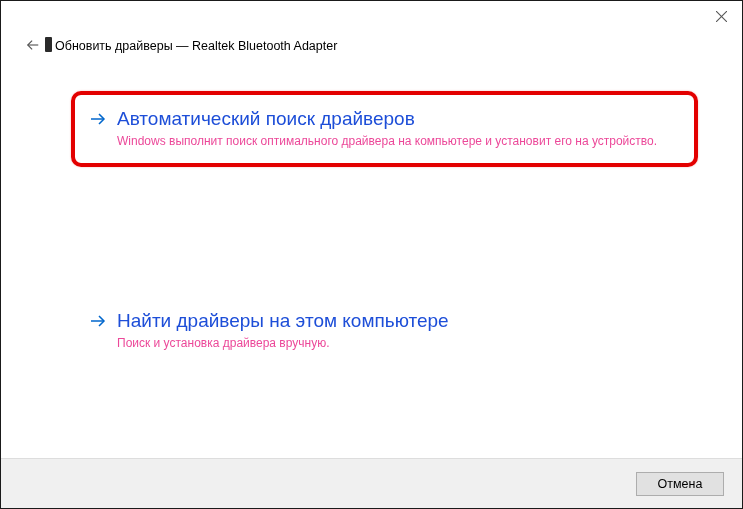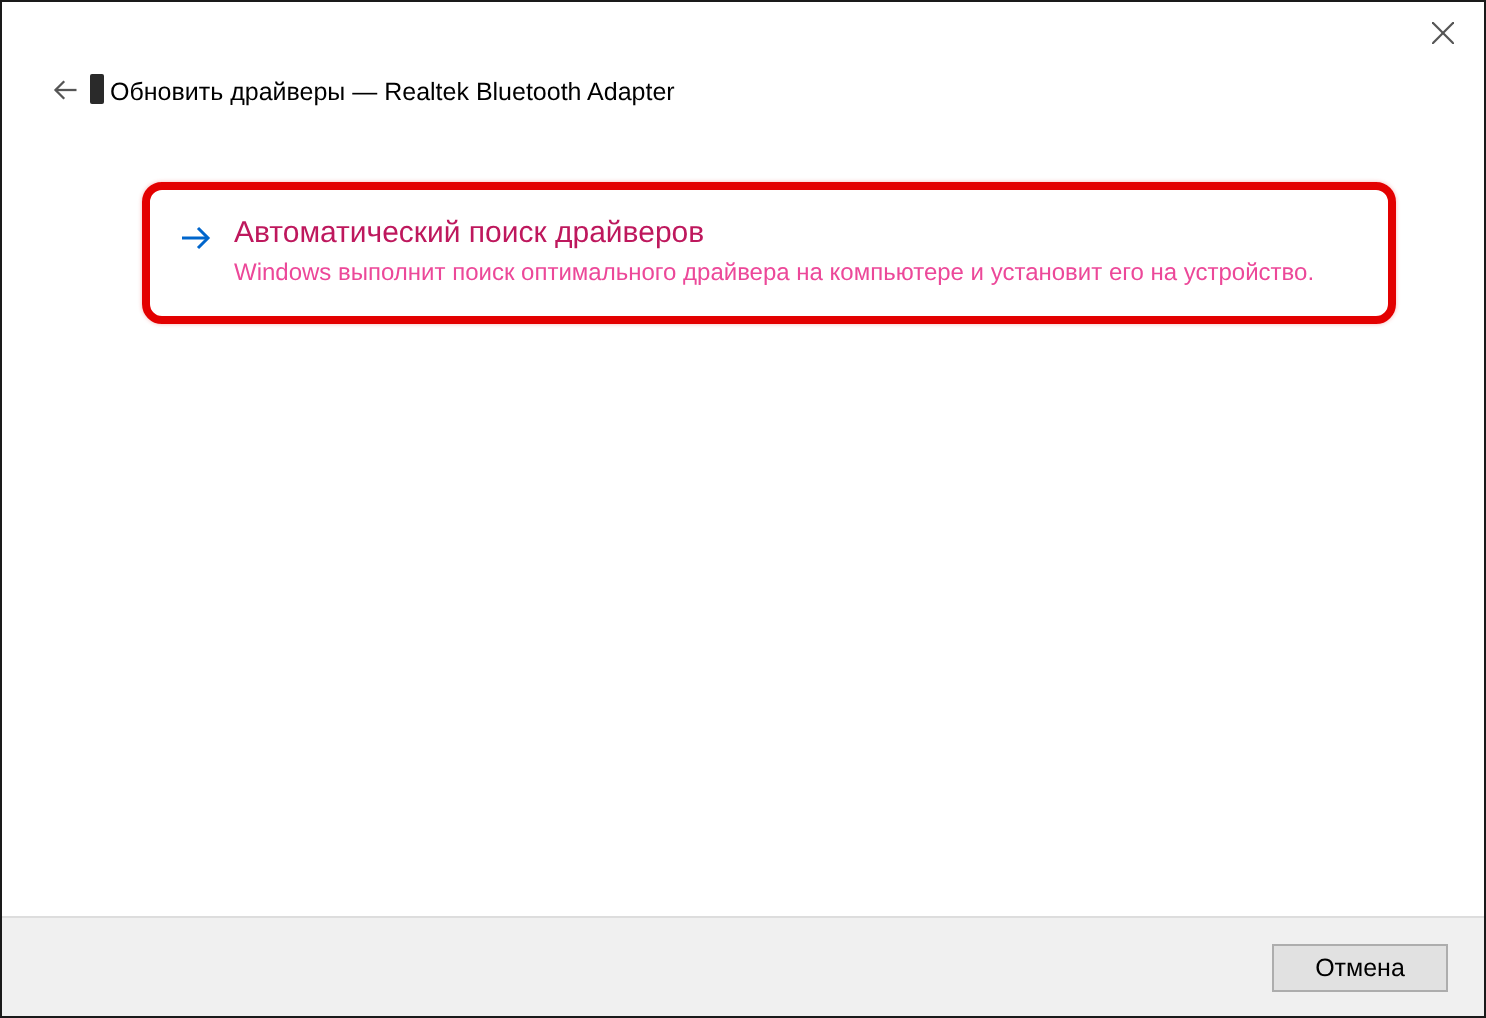--- a/index.html
+++ b/index.html
@@ -94,22 +94,22 @@
       flex-shrink: 0;
       margin-top: 3px;
     }
     .option-arrow svg { width: 16px; height: 16px; }
     .option-text {
       display: flex;
       flex-direction: column;
       gap: 2px;
     }
     .option-title {
-      font-size: 15px;
-      color: #be185d;
+      font-size: 19px;
+      color: #1d4ed8;
       line-height: 1.3;
     }
     .option-desc {
       font-size: 12px;
       color: #ec4899;
       line-height: 1.3;
     }
     .spacer { height: 130px; }
     .footer {
       position: absolute;
@@ -170,17 +170,29 @@
       </svg>
     </div>
     <div class="option-text">
       <div class="option-title">Автоматический поиск драйверов</div>
       <div class="option-desc">Windows выполнит поиск оптимального драйвера на компьютере и установит его на устройство.</div>
     </div>
   </div>
 
   <div class="spacer"></div>
 
+  <div class="option">
+    <div class="option-arrow">
+      <svg viewBox="0 0 16 16" fill="none" stroke="currentColor" stroke-width="1.5">
+        <line x1="1" y1="8" x2="14" y2="8"></line>
+        <polyline points="9,3 14,8 9,13"></polyline>
+      </svg>
+    </div>
+    <div class="option-text">
+      <div class="option-title">Найти драйверы на этом компьютере</div>
+      <div class="option-desc">Поиск и установка драйвера вручную.</div>
+    </div>
+  </div>
 </div>
 
 <div class="footer">
   <button class="cancel-btn">Отмена</button>
 </div>
 
 </body></html>

